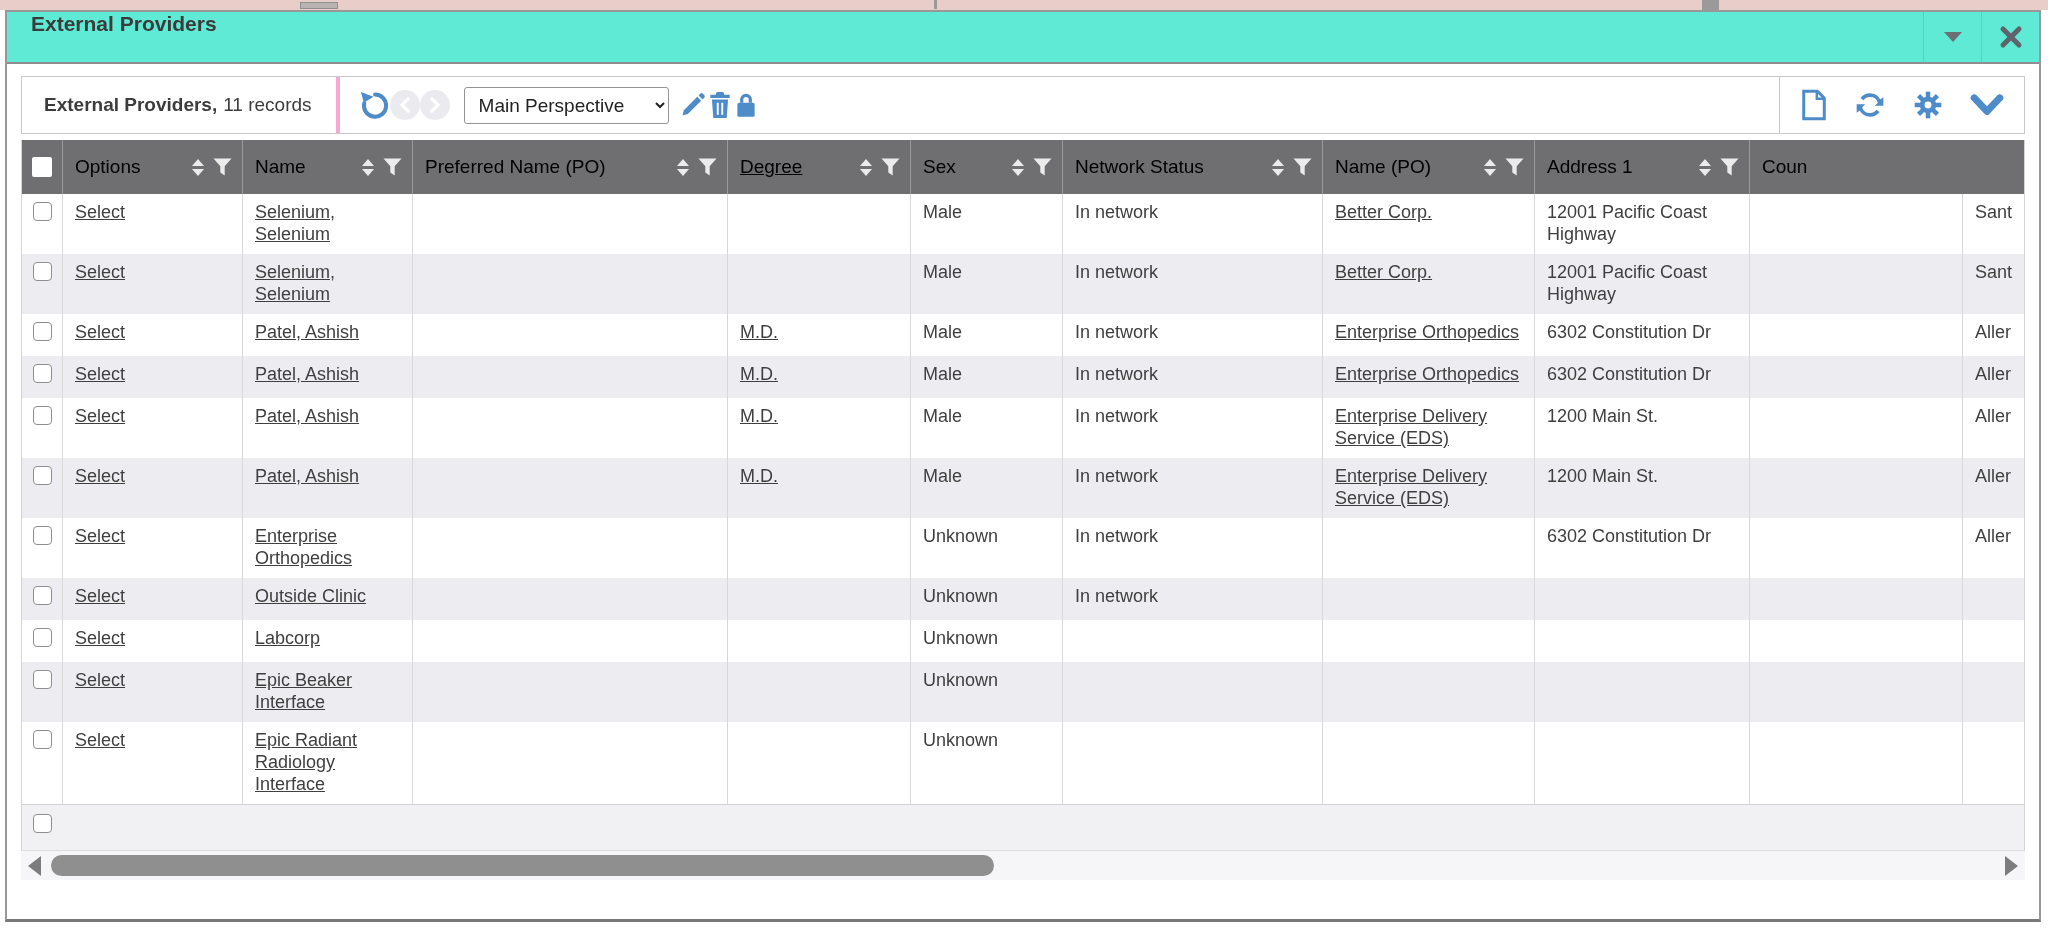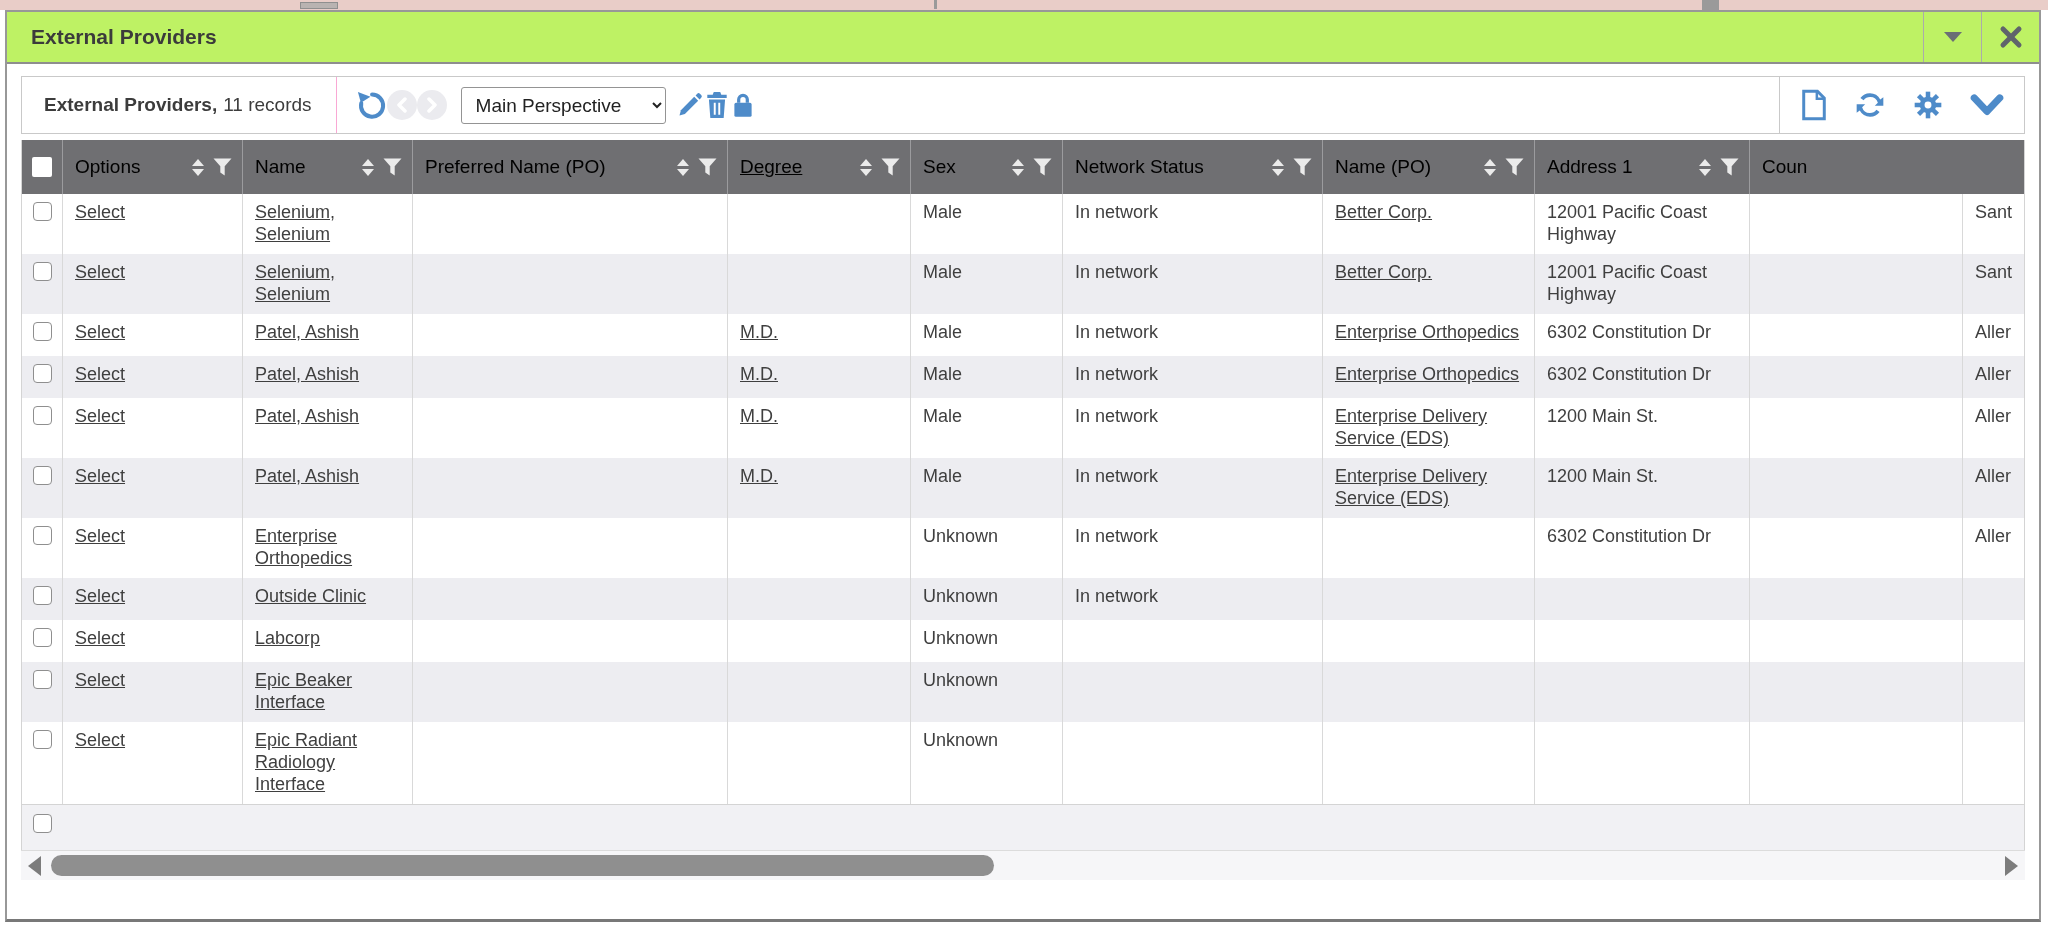--- a/index.html
+++ b/index.html
@@ -23,23 +23,23 @@
   .window {
     position: absolute; left: 5px; top: 10px; width: 2036px; height: 912px;
     background: #fff;
     border: 2px solid #989898;
     border-bottom: 3px solid #787878;
     display: flex; flex-direction: column;
   }
   
   .titlebar {
     height: 52px; flex: none;
-    background: #bef264;
+    background: #5eead4;
     border-bottom: 2px solid #8e8e8e;
-    display: flex; align-items: center;
+    display: flex; 
   }
   .titlebar-title {
     font-size: 21px; font-weight: bold; color: #3b3b3b;
     padding-left: 24px; flex: 1;
   }
   .tb-btn {
     width: 58px; height: 100%; flex: none;
     display: flex; align-items: center; justify-content: center;
     border-left: 1px solid #ababab; cursor: pointer;
   }
@@ -50,21 +50,21 @@
   }
   
   .toolbar {
     margin: 12px 14px 6px 14px; height: 58px; flex: none;
     border: 1px solid #c9c9c9;
     display: flex; align-items: center;
   }
   .tb-summary {
     padding: 0 24px 0 22px; height: 100%;
     display: flex; align-items: center;
-    border-right: 1px solid #f9a8d4;
+    border-right: 4px solid #f9a8d4;
     font-size: 19px; color: #3c3c3c; white-space: nowrap; text-align: center;
   }
   .tb-summary b { font-weight: bold; margin-right: 6px; }
   .tb-icons { display: flex; align-items: center; padding-left: 18px; }
   .icon-btn { border: none; background: transparent; cursor: pointer; display: flex; align-items: center; justify-content: center; padding: 0; }
   .nav-circle {
     width: 30px; height: 30px; border-radius: 50%;
     background: #ebebef; display: flex; align-items: center; justify-content: center;
   }
   .perspective {

